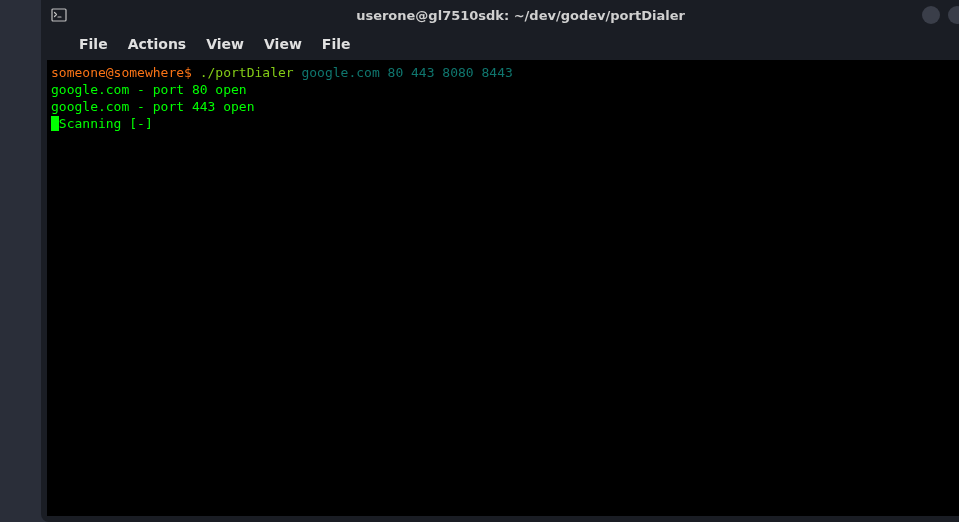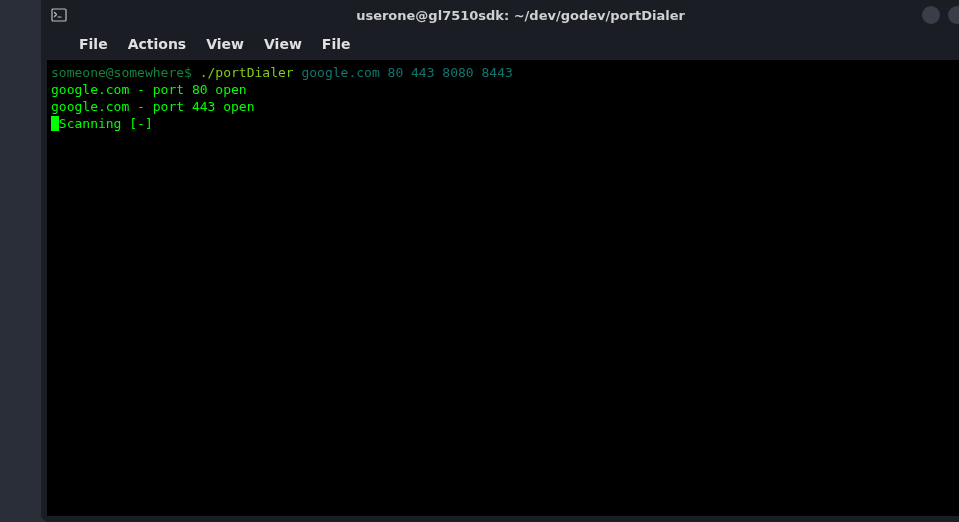--- a/index.html
+++ b/index.html
@@ -99,21 +99,21 @@
     .terminal-content {
       flex: 1;
       padding: 4px 4px;
       font-family: "DejaVu Sans Mono", "Liberation Mono", monospace;
       font-size: 13px;
       line-height: 17px;
       color: #00ff00;
       white-space: pre;
     }
     .prompt {
-      color: #15803d;
+      color: #f97316;
     }
     .cmd-white {
       color: #84cc16;
     }
     .cmd-green {
       color: #0f766e;
     }
     .cursor-block {
       background: #00ff00;
       color: #000000;

